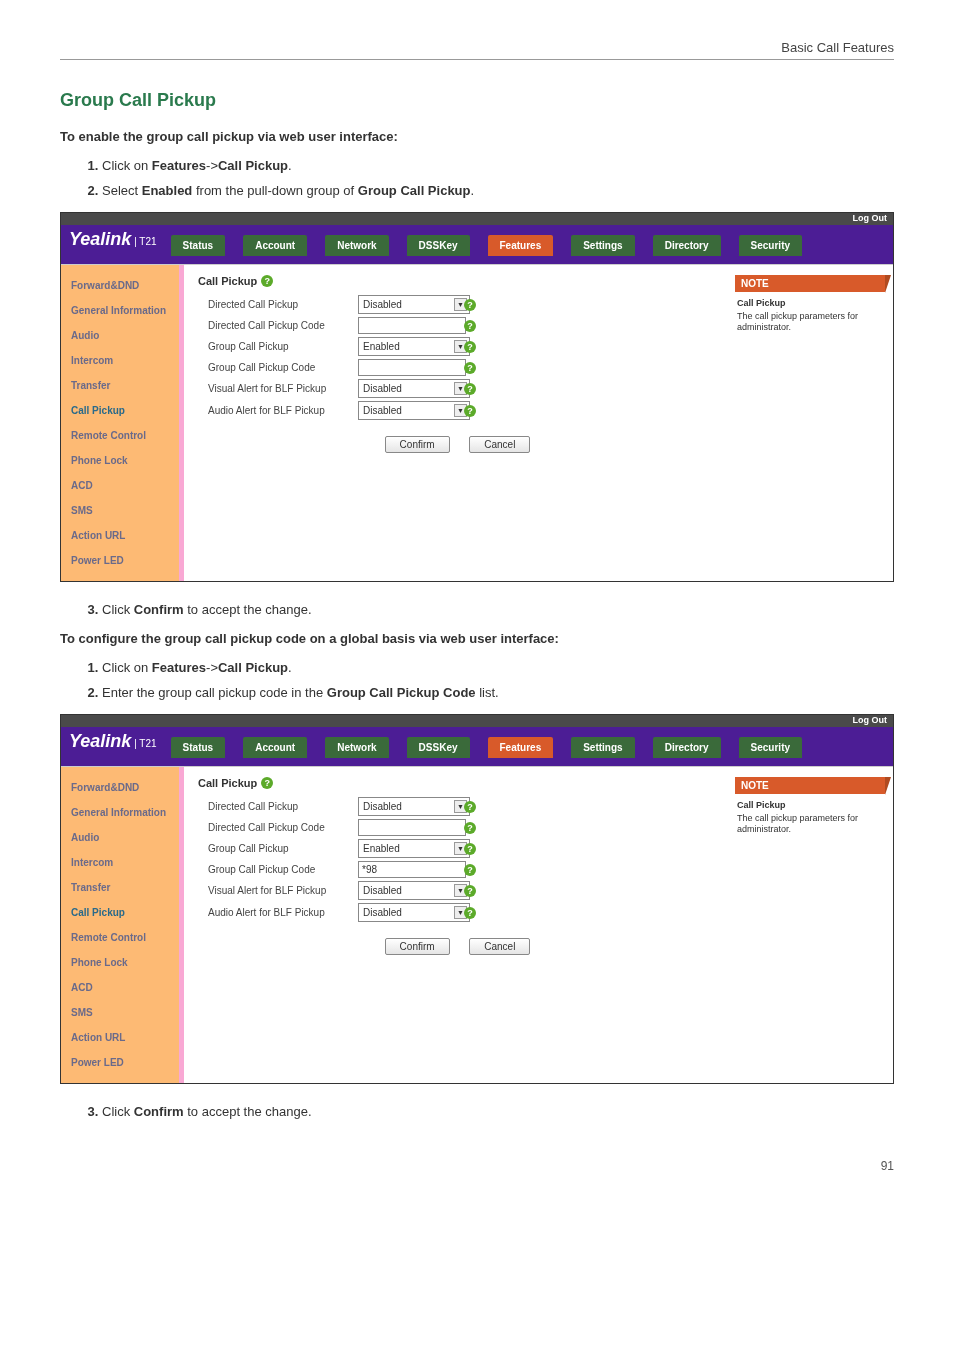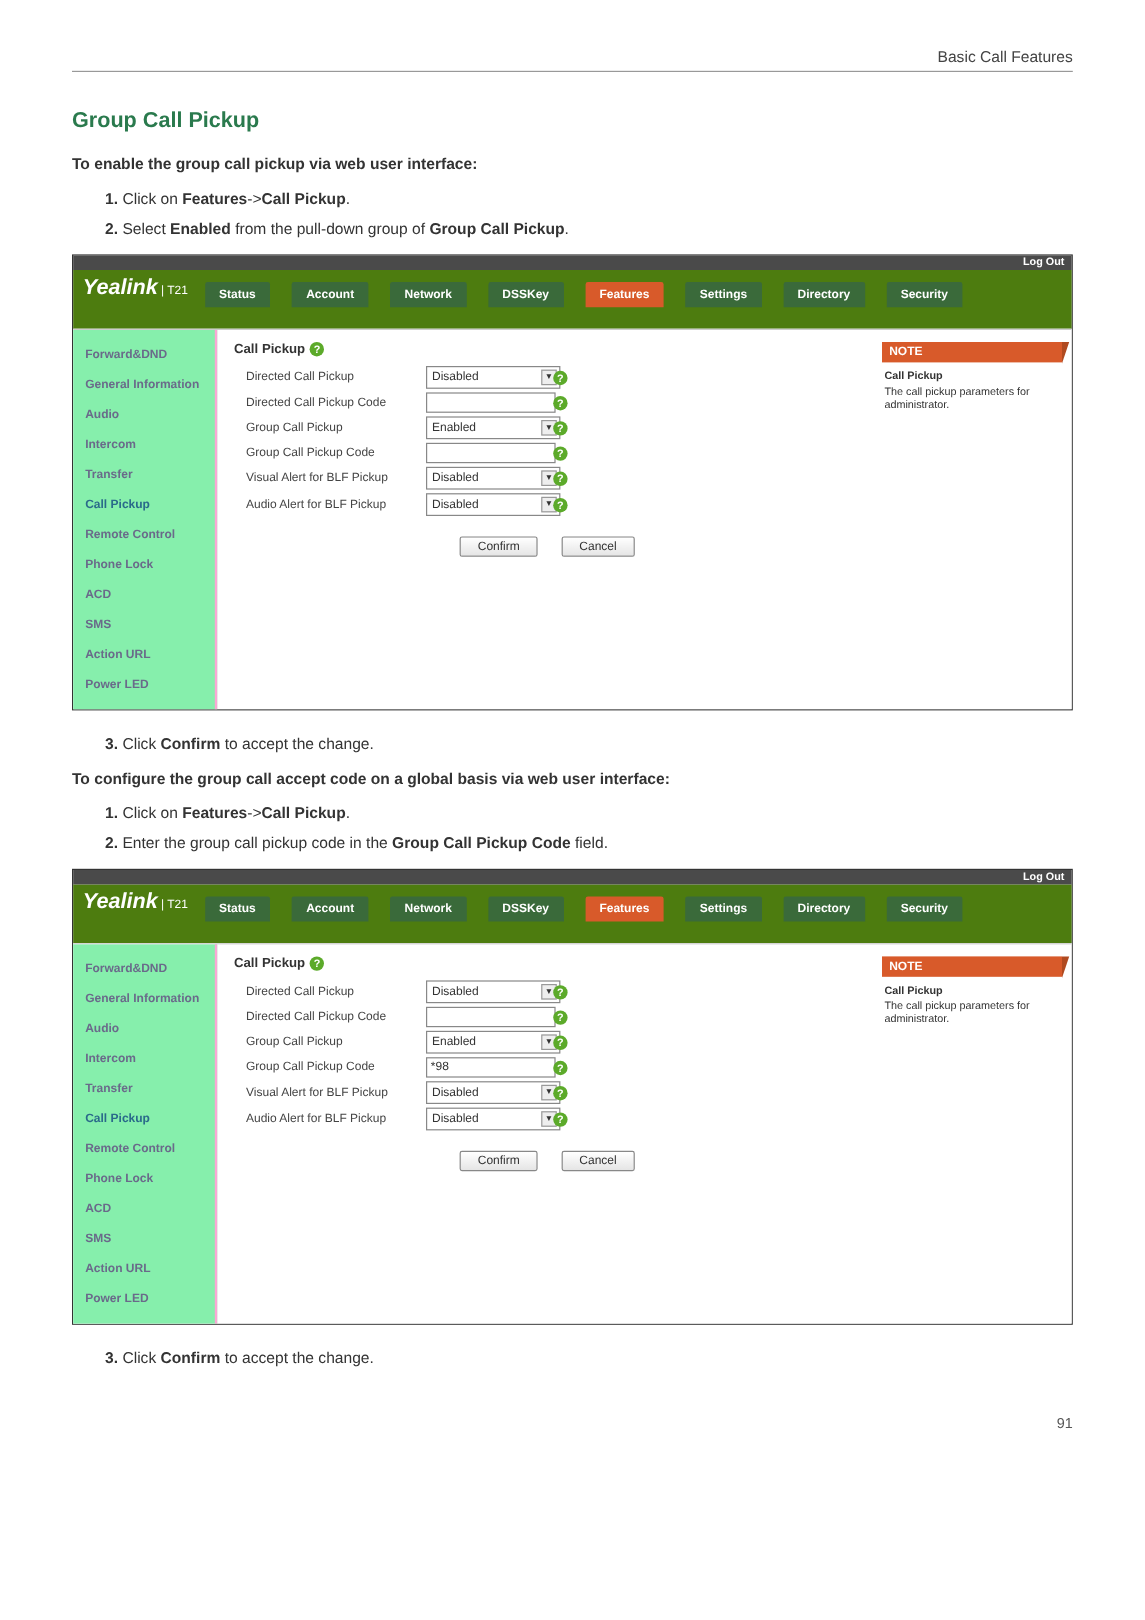--- a/index.html
+++ b/index.html
@@ -57,22 +57,22 @@
     position: relative;
   }
   .logout {
     position: absolute;
     right: 6px;
     top: 0;
     font-size: 9px;
     font-weight: bold;
   }
   .shot-header {
-    background: #4d7c0f;
-    padding: 0 0 18px 0;
+    background: #4c1d95;
+    padding: 0 0 8px 0;
     display: flex;
     align-items: flex-end;
   }
   .logo {
     color: #fff;
     font-weight: bold;
     font-size: 18px;
     padding: 4px 10px 6px 8px;
     font-style: italic;
   }
@@ -93,22 +93,22 @@
   .tab.active {
     background: #d85a2a;
   }
   .shot-body {
     display: flex;
     background: #fff;
     border-top: 1px solid #ccc;
   }
   .sidebar {
     width: 118px;
-    border-right: 2px solid #f9a8d4;
-    background: #86efac;
+    border-right: 5px solid #f9a8d4;
+    background: #fdba74;
     padding: 8px 0;
   }
   .side-item {
     color: #6a6a8a;
     font-size: 10px;
     font-weight: bold;
     padding: 7px 10px;
   }
   .side-item.active { color: #2a6a8a; }
   .center {
@@ -349,28 +349,28 @@
     </div>
   </div>
 </div>
 
 <ol class="steps" start="3">
   <li>
     <span class="t">Click </span><span class="bold-inline">Confirm</span><span class="t"> to accept the change.</span>
   </li>
 </ol>
 
-<div class="bold-line">To configure the group call accept code on a global basis via web user interface:</div>
+<div class="bold-line">To configure the group call pickup code on a global basis via web user interface:</div>
 
 <ol class="steps">
   <li>
     <span class="t">Click on </span><span class="bold-inline">Features</span><span class="t">-&gt;</span><span class="bold-inline">Call Pickup</span><span class="t">.</span>
   </li>
   <li>
-    <span class="t">Enter the group call pickup code in the </span><span class="bold-inline">Group Call Pickup Code</span><span class="t"> field.</span>
+    <span class="t">Enter the group call pickup code in the </span><span class="bold-inline">Group Call Pickup Code</span><span class="t"> list.</span>
   </li>
 </ol>
 
 <div class="shot">
   <div class="shot-top">
     <span class="logout">Log Out</span>
   </div>
   <div class="shot-header">
     <div class="logo"><span>Yealink</span><span class="logo-small"> | </span><span class="logo-small">T21</span></div>
     <div class="tabs" id="tabs2">

